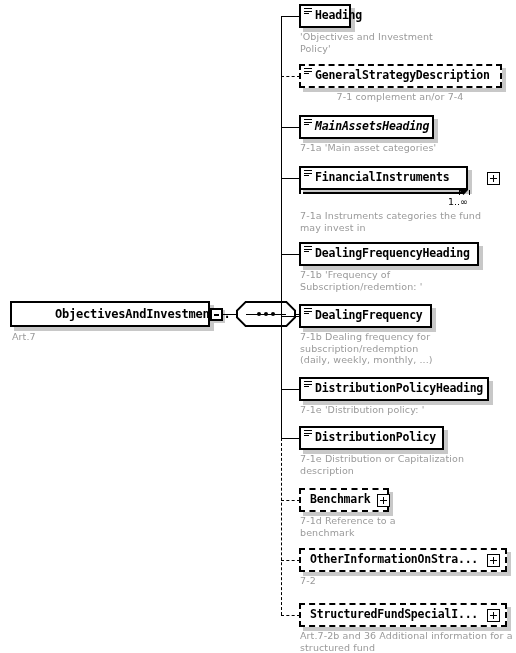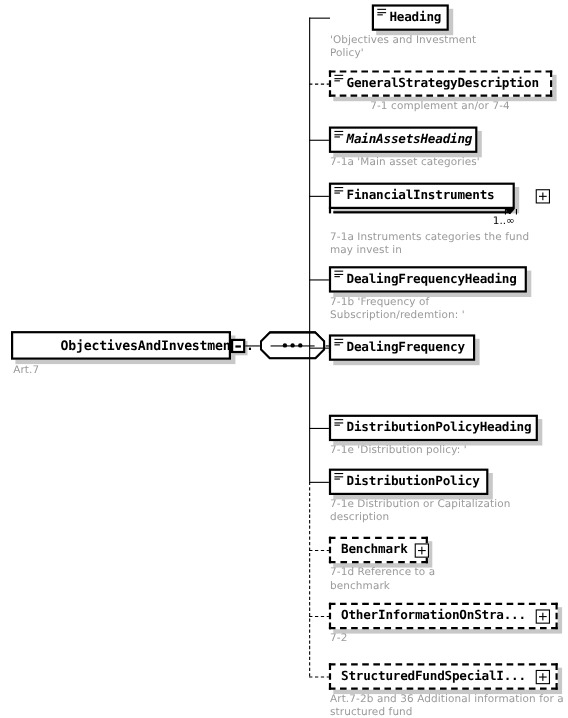--- a/index.html
+++ b/index.html
@@ -158,21 +158,21 @@
   <div class="ln h" style="left:296px;top:314px;width:4px;"></div>
 
   <div class="ln h" style="left:312px;top:314px;width:19px;"></div>
 
   <div class="ln v" style="left:281px;top:16px;height:422px;"></div>
 
   <div class="ln dash-v" style="left:281px;top:438px;height:177px;"></div>
 
   <div class="ln h" style="left:281px;top:16px;width:19px;"></div>
   <div class="node" style="left:299px;top:4px;">
-    <div class="box" style="width:70px;margin-left:39px;">
+    <div class="box" style="width:52px;">
       <span class="glyph3">
           <i></i>
           <i></i>
           <i></i>
         </span>
       <span class="label">Heading</span>
     </div>
   </div>
   <div class="desc" style="left:300px;top:31px;width:180px;">'Objectives and Investment
 Policy'</div>
@@ -238,20 +238,23 @@
   <div class="node" style="left:299px;top:304px;">
     <div class="box" style="width:133px;">
       <span class="glyph3">
           <i></i>
           <i></i>
           <i></i>
         </span>
       <span class="label">DealingFrequency</span>
     </div>
   </div>
+  <div class="desc" style="left:300px;top:331px;width:200px;">7-1b Dealing frequency for
+subscription/redemption
+(daily, weekly, monthly, ...)</div>
 
   <div class="ln h" style="left:281px;top:389px;width:19px;"></div>
   <div class="node" style="left:299px;top:377px;">
     <div class="box" style="width:190px;">
       <span class="glyph3">
           <i></i>
           <i></i>
           <i></i>
         </span>
       <span class="label">DistributionPolicyHeading</span>

